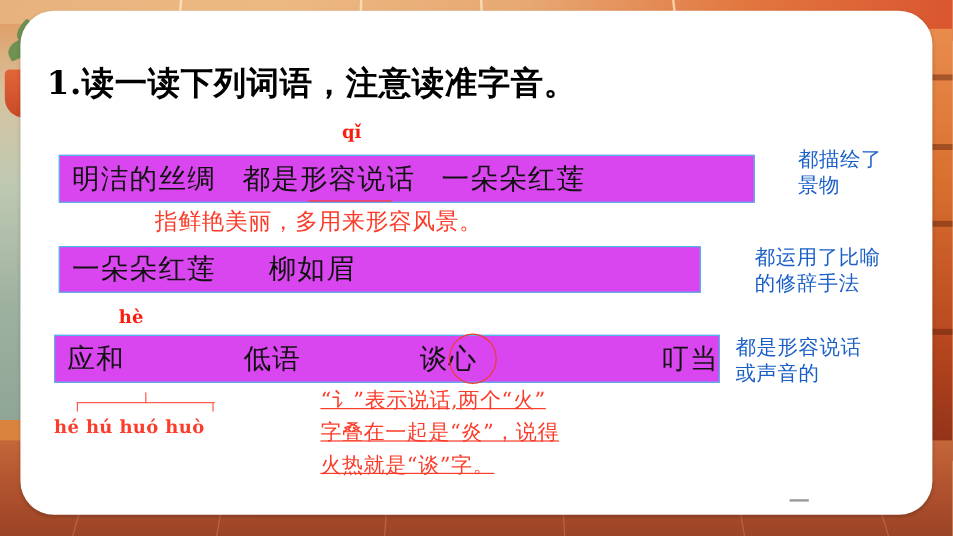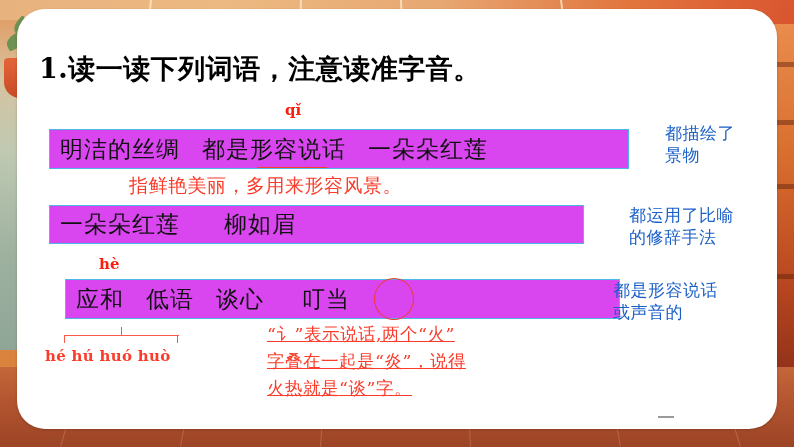--- a/index.html
+++ b/index.html
@@ -89,21 +89,21 @@
     box-sizing:border-box;
     font-family:"DejaVu Serif","Liberation Serif",serif;
     font-size:23px;color:#111;
     display:flex;align-items:center;
     padding-left:10px;
     letter-spacing:1px;
     white-space:nowrap;
   }
   #word-box-1{left:32px;top:120px;width:580px;height:40px;}
   #word-box-2{left:32px;top:196px;width:535px;height:39px;}
-  #word-box-3{left:48px;top:270px;width:555px;height:40px;}
+  #word-box-3{left:28px;top:270px;width:555px;height:40px;justify-content:space-between;}
 
   .wgap{display:inline-block;width:22px;}
   .wgap-sm{display:inline-block;width:16px;}
 
   
   .blue-note{
     position:absolute;
     font-family:"DejaVu Serif","Liberation Serif",serif;
     color:#1a5fc8;font-size:17px;line-height:22px;
     white-space:pre-line;letter-spacing:.5px;

